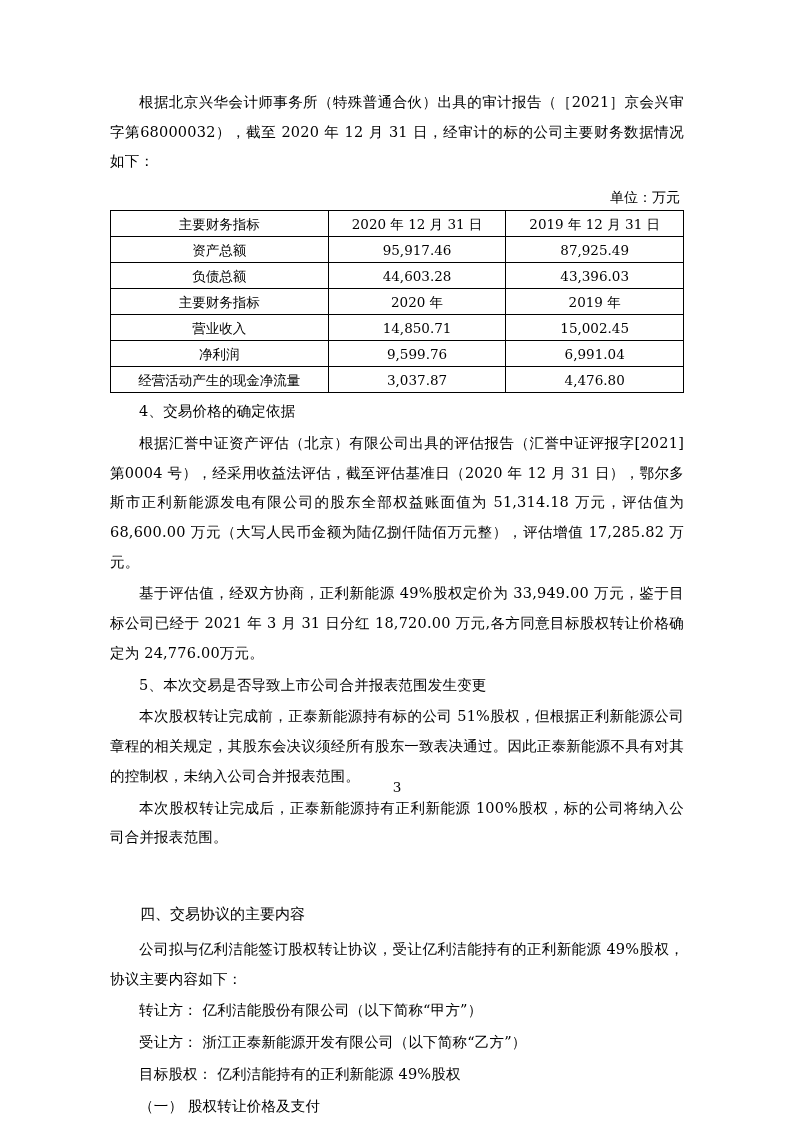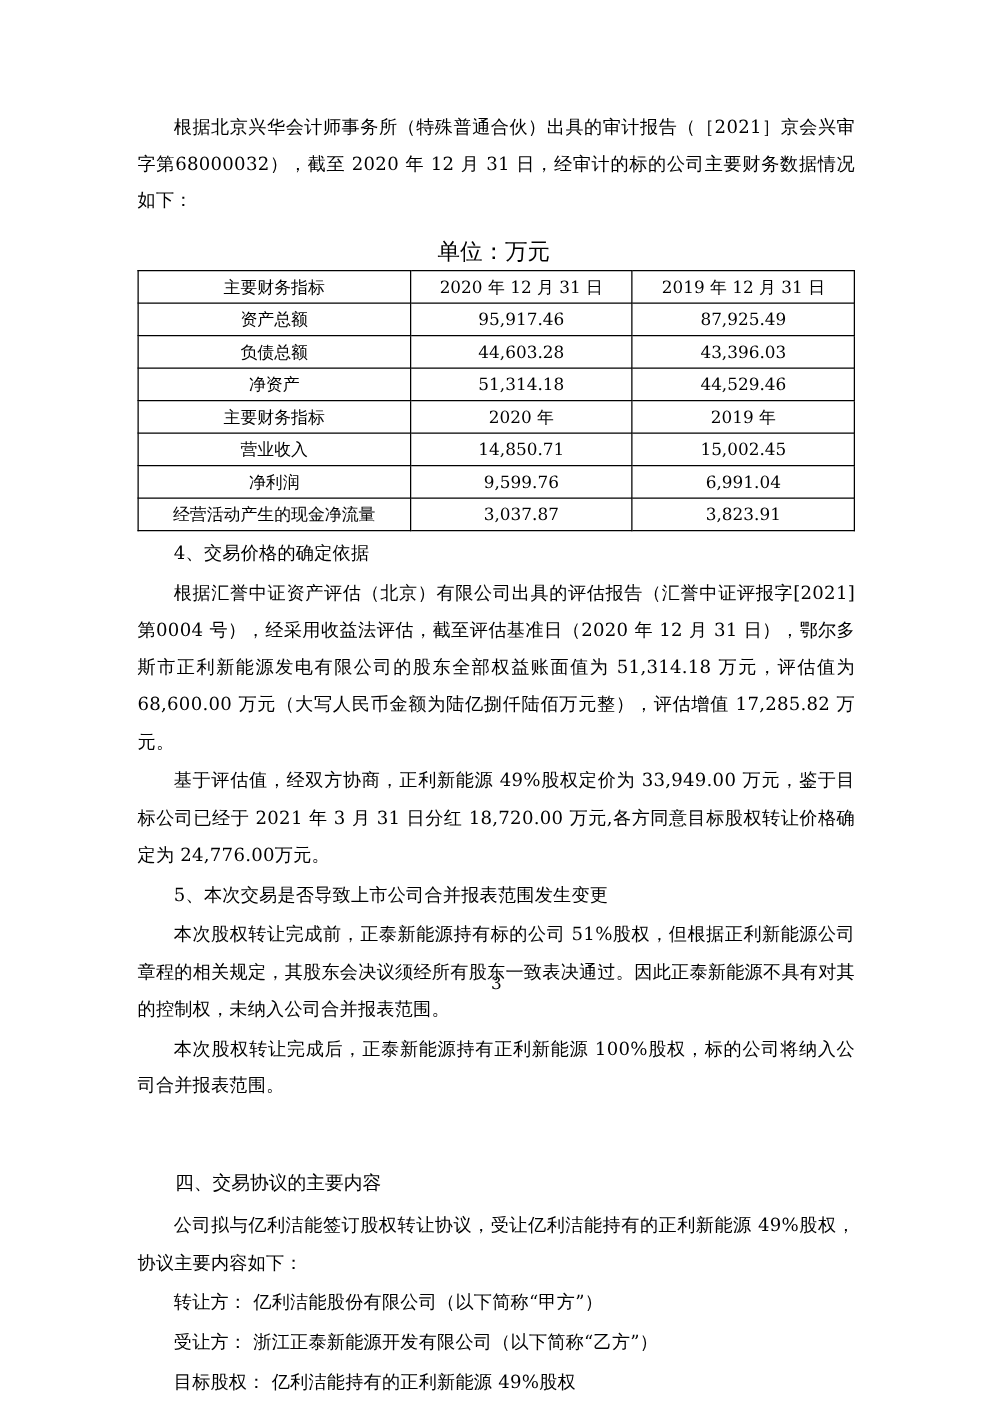--- a/index.html
+++ b/index.html
@@ -24,22 +24,22 @@
   .para {
     font-size: 14.5px;
     line-height: 2.05;
     text-align: justify;
     text-justify: inter-ideograph;
     margin: 0 0 2px 0;
     text-indent: 2em;
     letter-spacing: 0.2px;
   }
   .unit-line {
-    font-size: 18px;
-    text-align: center;
+    font-size: 14px;
+    text-align: right;
     margin: 12px 0 3px 0;
     padding-right: 4px;
   }
   table.fin {
     width: 100%;
     border-collapse: collapse;
     font-size: 13.5px;
     margin: 0 0 4px 0;
   }
   table.fin td {
@@ -101,43 +101,38 @@
         <td class="c-label">资产总额</td>
         <td class="c-num">95,917.46</td>
         <td class="c-num">87,925.49</td>
       </tr>
       <tr>
         <td class="c-label">负债总额</td>
         <td class="c-num">44,603.28</td>
         <td class="c-num">43,396.03</td>
       </tr>
       <tr>
-        <td class="c-label">净资产</td>
-        <td class="c-num">51,314.18</td>
-        <td class="c-num">44,529.46</td>
-      </tr>
-      <tr>
         <td class="c-label">主要财务指标</td>
         <td class="c-head">2020 年</td>
         <td class="c-head">2019 年</td>
       </tr>
       <tr>
         <td class="c-label">营业收入</td>
         <td class="c-num">14,850.71</td>
         <td class="c-num">15,002.45</td>
       </tr>
       <tr>
         <td class="c-label">净利润</td>
         <td class="c-num">9,599.76</td>
         <td class="c-num">6,991.04</td>
       </tr>
       <tr>
         <td class="c-label">经营活动产生的现金净流量</td>
         <td class="c-num">3,037.87</td>
-        <td class="c-num">3,823.91</td>
+        <td class="c-num">4,476.80</td>
       </tr>
     </tbody>
   </table>
 
   <p class="para">4、交易价格的确定依据</p>
   <p class="para">根据汇誉中证资产评估（北京）有限公司出具的评估报告（汇誉中证评报字[2021]第0004 号），经采用收益法评估，截至评估基准日（2020 年 12 月 31 日），鄂尔多斯市正利新能源发电有限公司的股东全部权益账面值为 51,314.18 万元，评估值为 68,600.00 万元（大写人民币金额为陆亿捌仟陆佰万元整），评估增值 17,285.82 万元。</p>
   <p class="para">基于评估值，经双方协商，正利新能源 49%股权定价为 33,949.00 万元，鉴于目标公司已经于 2021 年 3 月 31 日分红 18,720.00 万元,各方同意目标股权转让价格确定为 24,776.00万元。</p>
   <p class="para">5、本次交易是否导致上市公司合并报表范围发生变更</p>
   <p class="para">本次股权转让完成前，正泰新能源持有标的公司 51%股权，但根据正利新能源公司章程的相关规定，其股东会决议须经所有股东一致表决通过。因此正泰新能源不具有对其的控制权，未纳入公司合并报表范围。</p>
   <p class="para">本次股权转让完成后，正泰新能源持有正利新能源 100%股权，标的公司将纳入公司合并报表范围。</p>

